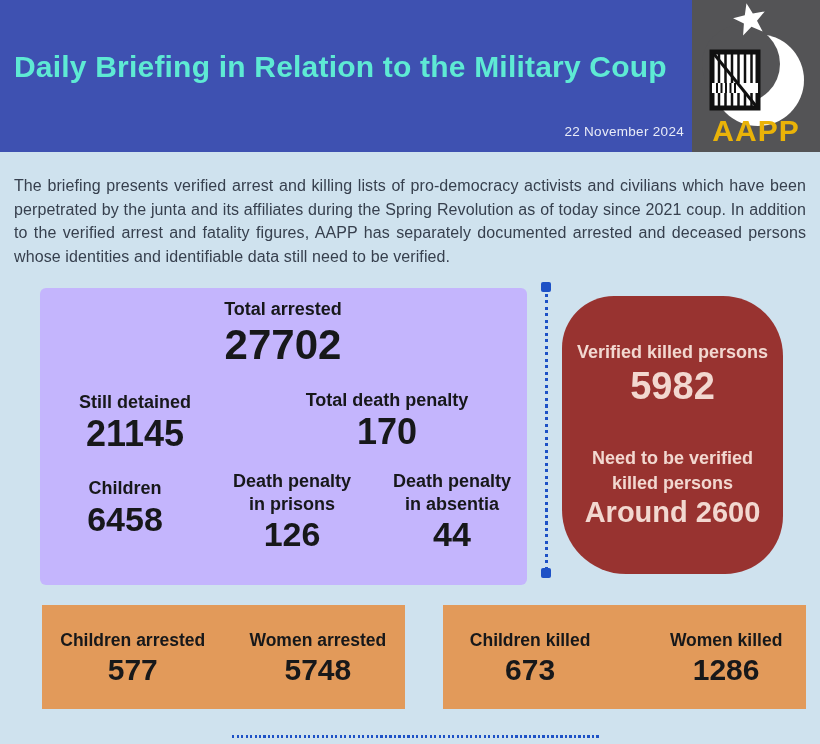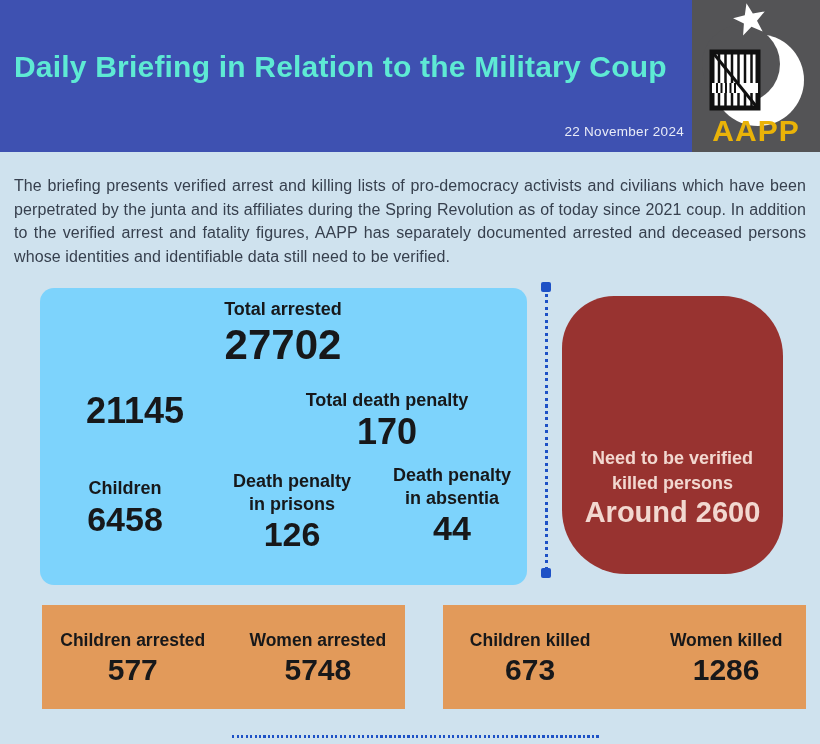--- a/index.html
+++ b/index.html
@@ -39,21 +39,21 @@
   .stat{position:absolute;transform:translateX(-50%);text-align:center;color:#17181a;}
   .stat .lbl{font-weight:700;font-size:18px;line-height:1.25;white-space:nowrap;}
   .stat .val{font-weight:700;font-size:34px;line-height:1.12;}
   .stat.xl .val{font-size:42px;}
   .stat.lg .val{font-size:36px;}
   .stat .lbl.wrap{white-space:normal;}
 
   
   .pink-panel{
     position:absolute;left:40px;top:288px;width:487px;height:297px;
-    background:#7dd3fc;border-radius:14px;
+    background:#c4b5fd;border-radius:6px;
   }
 
   
   .red-panel{
     position:absolute;left:562px;top:296px;width:221px;height:278px;
     background:#983330;
     border-radius:52px 60px 58px 64px;
     color:#f2d8d0;
   }
   .red-panel .stat{color:#f2d8d0;}
@@ -113,45 +113,50 @@
   </header>
 
   <p class="intro">The briefing presents verified arrest and killing lists of pro-democracy activists and civilians which have been perpetrated by the junta and its affiliates during the Spring Revolution as of today since 2021 coup. In addition to the verified arrest and fatality figures, AAPP has separately documented arrested and deceased persons whose identities and identifiable data still need to be verified.</p>
 
   <section class="pink-panel">
     <div class="stat xl" style="left:243px;top:10px;">
       <div class="lbl">Total arrested</div>
       <div class="val">27702</div>
     </div>
     <div class="stat lg" style="left:95px;top:103px;">
+      <div class="lbl">Still detained</div>
       <div class="val">21145</div>
     </div>
     <div class="stat lg" style="left:347px;top:101px;">
       <div class="lbl">Total death penalty</div>
       <div class="val">170</div>
     </div>
     <div class="stat" style="left:85px;top:189px;">
       <div class="lbl">Children</div>
       <div class="val">6458</div>
     </div>
     <div class="stat" style="left:252px;top:182px;">
       <div class="lbl wrap" style="width:135px;">Death penalty in prisons</div>
       <div class="val">126</div>
     </div>
-    <div class="stat" style="left:412px;top:176px;">
+    <div class="stat" style="left:412px;top:182px;">
       <div class="lbl wrap" style="width:135px;">Death penalty in absentia</div>
       <div class="val">44</div>
     </div>
   </section>
 
   <div class="vdots"></div>
   <div class="vdot-end top"></div>
   <div class="vdot-end bottom"></div>
 
   <section class="red-panel">
+    <div class="stat killed-main" style="left:50%;top:44px;">
+      <div class="lbl">Verified killed persons</div>
+      <div class="val">5982</div>
+    </div>
     <div class="stat killed-need" style="left:50%;top:150px;">
       <div class="lbl wrap">Need to be verified killed persons</div>
       <div class="val">Around 2600</div>
     </div>
   </section>
 
   <section class="orange-box left">
     <div class="stat" style="left:25%;">
       <div class="lbl">Children arrested</div>
       <div class="val">577</div>

